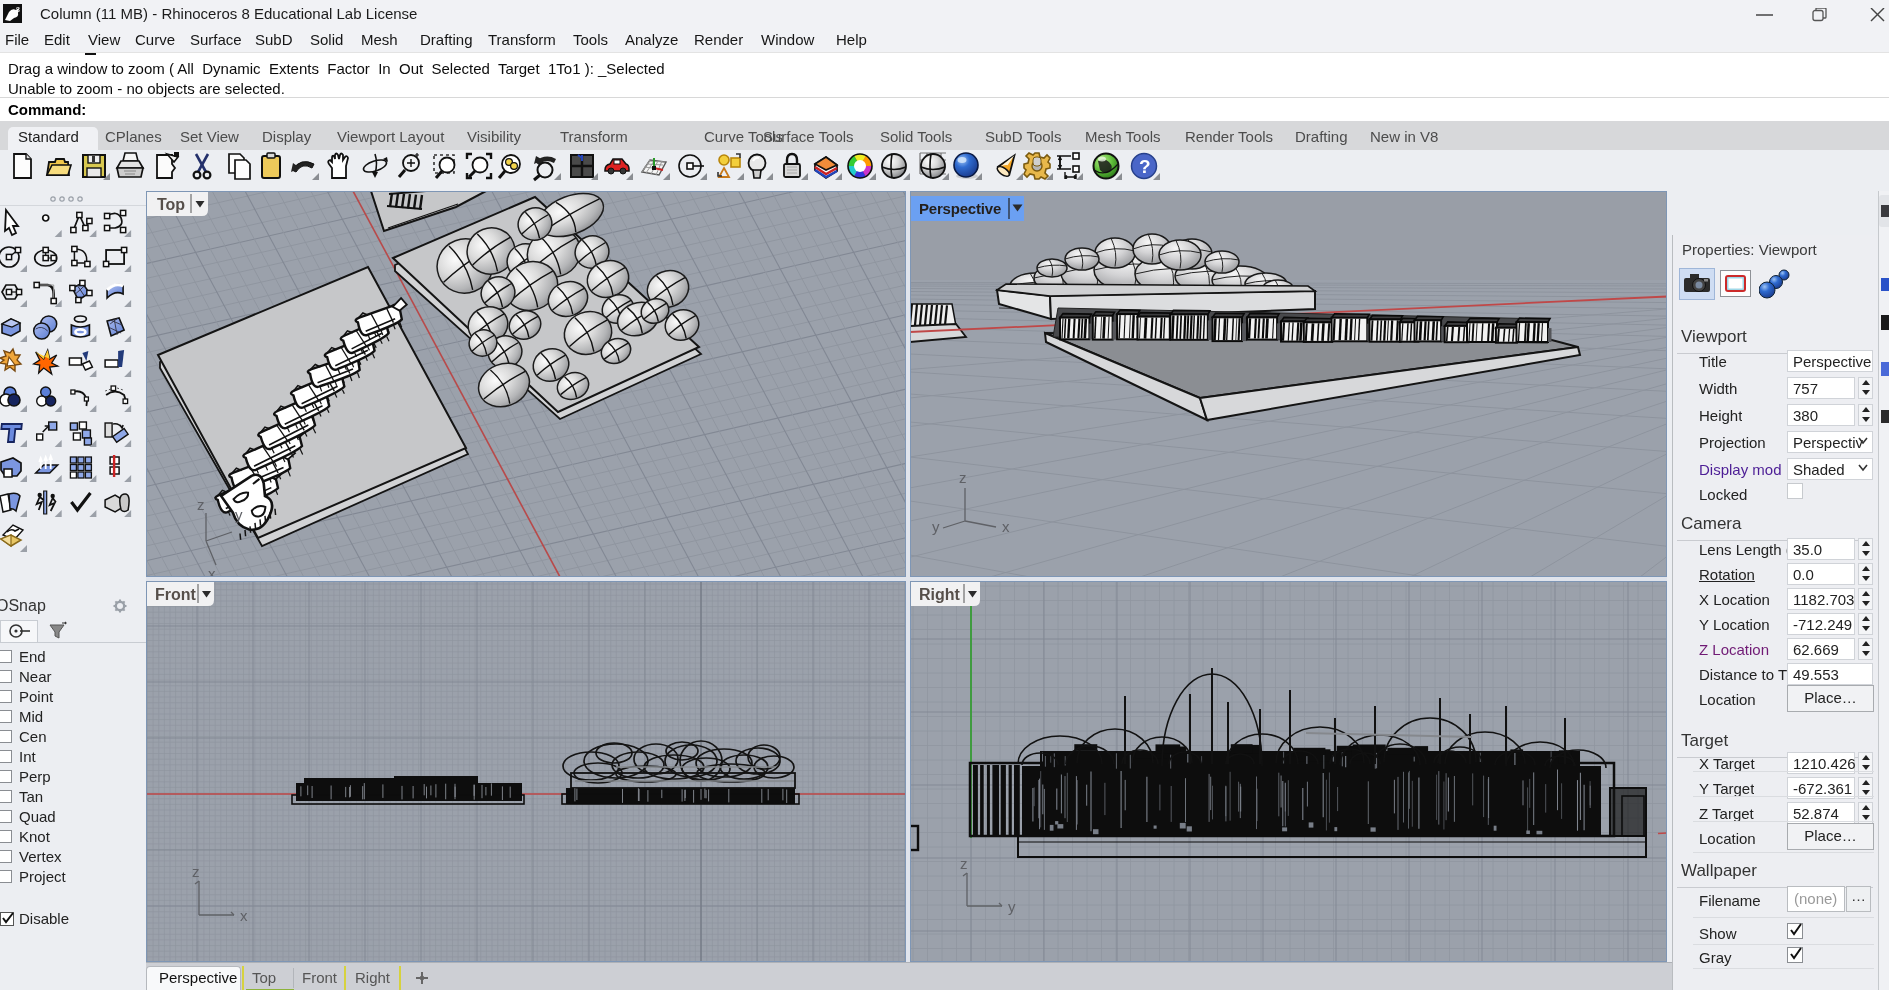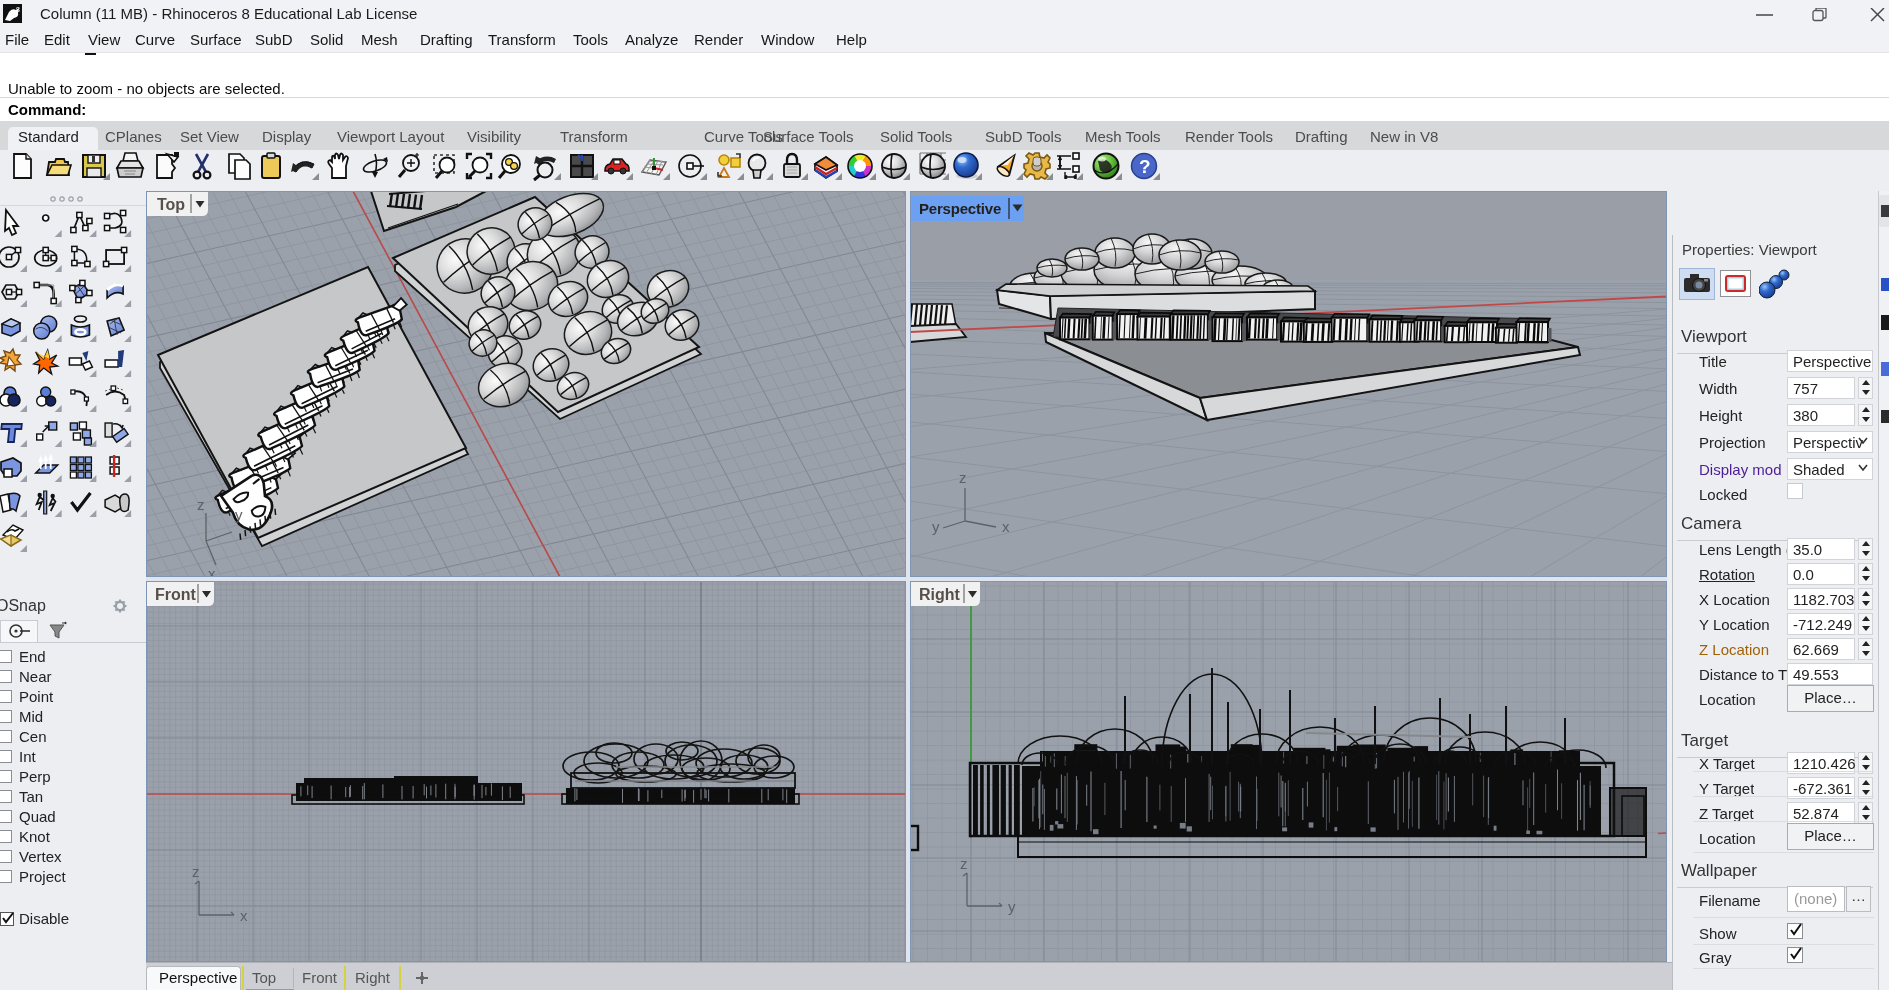--- a/index.html
+++ b/index.html
@@ -31,20 +31,21 @@
 <span class="abs" style="left:420px;top:4px;">Drafting</span>
 <span class="abs" style="left:488px;top:4px;">Transform</span>
 <span class="abs" style="left:573px;top:4px;">Tools</span>
 <span class="abs" style="left:625px;top:4px;">Analyze</span>
 <span class="abs" style="left:694px;top:4px;">Render</span>
 <span class="abs" style="left:761px;top:4px;">Window</span>
 <span class="abs" style="left:836px;top:4px;">Help</span>
 </div>
 <div class="abs" style="left:0;top:52px;width:1889px;height:69px;background:#fff;border-top:1px solid #e3e3e3;">
 <div class="abs" style="left:85px;top:0px;width:11px;height:2px;background:#111;"></div>
+<div class="abs" style="left:8px;top:7px;font-size:15px;color:#0c0c0c;">Drag a window to zoom ( All&nbsp; Dynamic&nbsp; Extents&nbsp; Factor&nbsp; In&nbsp; Out&nbsp; Selected&nbsp; Target&nbsp; 1To1 ): _Selected</div>
 <div class="abs" style="left:8px;top:27px;font-size:15px;color:#0c0c0c;">Unable to zoom - no objects are selected.</div>
 <div class="abs" style="left:0px;top:44px;width:1889px;height:1px;background:#d8d8d8;"></div>
 <div class="abs" style="left:8px;top:48px;font-size:15px;font-weight:bold;color:#000;">Command:</div>
 </div>
 <div class="abs" style="left:0;top:121px;width:1889px;height:29px;background:#d7d8da;font-size:15px;color:#4c4c4c;">
 <div class="abs" style="left:8px;top:6px;width:90px;height:23px;background:#f0f1f4;border-radius:5px 5px 0 0;"></div>
 <span class="abs" style="left:18px;top:7px;color:#1c1c1c;">Standard</span>
 <span class="abs" style="left:105px;top:7px;">CPlanes</span>
 <span class="abs" style="left:180px;top:7px;">Set View</span>
 <span class="abs" style="left:262px;top:7px;">Display</span>
@@ -2053,21 +2054,21 @@
       <path d="M1,11 L5,16 L9,11 Z" fill="#222"></path>
     </svg>
     <div class="abs" style="left:26px;top:381px;color:#222;white-space:nowrap;overflow:hidden;max-width:88px;">Y Location</div>
     <div class="abs" style="left:114px;top:378px;width:68px;height:22px;background:#fff;border:1px solid #d0d3d8;"></div>
     <div class="abs" style="left:120px;top:381px;">-712.249</div>
     <div class="abs" style="left:185px;top:378px;width:15px;height:22px;background:#f4f5f7;border:1px solid #d0d3d8;"></div>
     <svg class="abs" style="left:188px;top:380px" width="10" height="18">
       <path d="M1,6 L5,1 L9,6 Z" fill="#222"></path>
       <path d="M1,11 L5,16 L9,11 Z" fill="#222"></path>
     </svg>
-    <div class="abs" style="left:26px;top:406px;color:#a16207;white-space:nowrap;overflow:hidden;max-width:88px;">Z Location</div>
+    <div class="abs" style="left:26px;top:406px;color:#701a75;white-space:nowrap;overflow:hidden;max-width:88px;">Z Location</div>
     <div class="abs" style="left:114px;top:403px;width:68px;height:22px;background:#fff;border:1px solid #d0d3d8;"></div>
     <div class="abs" style="left:120px;top:406px;">62.669</div>
     <div class="abs" style="left:185px;top:403px;width:15px;height:22px;background:#f4f5f7;border:1px solid #d0d3d8;"></div>
     <svg class="abs" style="left:188px;top:405px" width="10" height="18">
       <path d="M1,6 L5,1 L9,6 Z" fill="#222"></path>
       <path d="M1,11 L5,16 L9,11 Z" fill="#222"></path>
     </svg>
     <div class="abs" style="left:26px;top:431px;color:#222;white-space:nowrap;overflow:hidden;max-width:88px;">Distance to T</div>
     <div class="abs" style="left:114px;top:428px;width:86px;height:22px;background:#fff;border:1px solid #d0d3d8;"></div>
     <div class="abs" style="left:120px;top:431px;">49.553</div>

